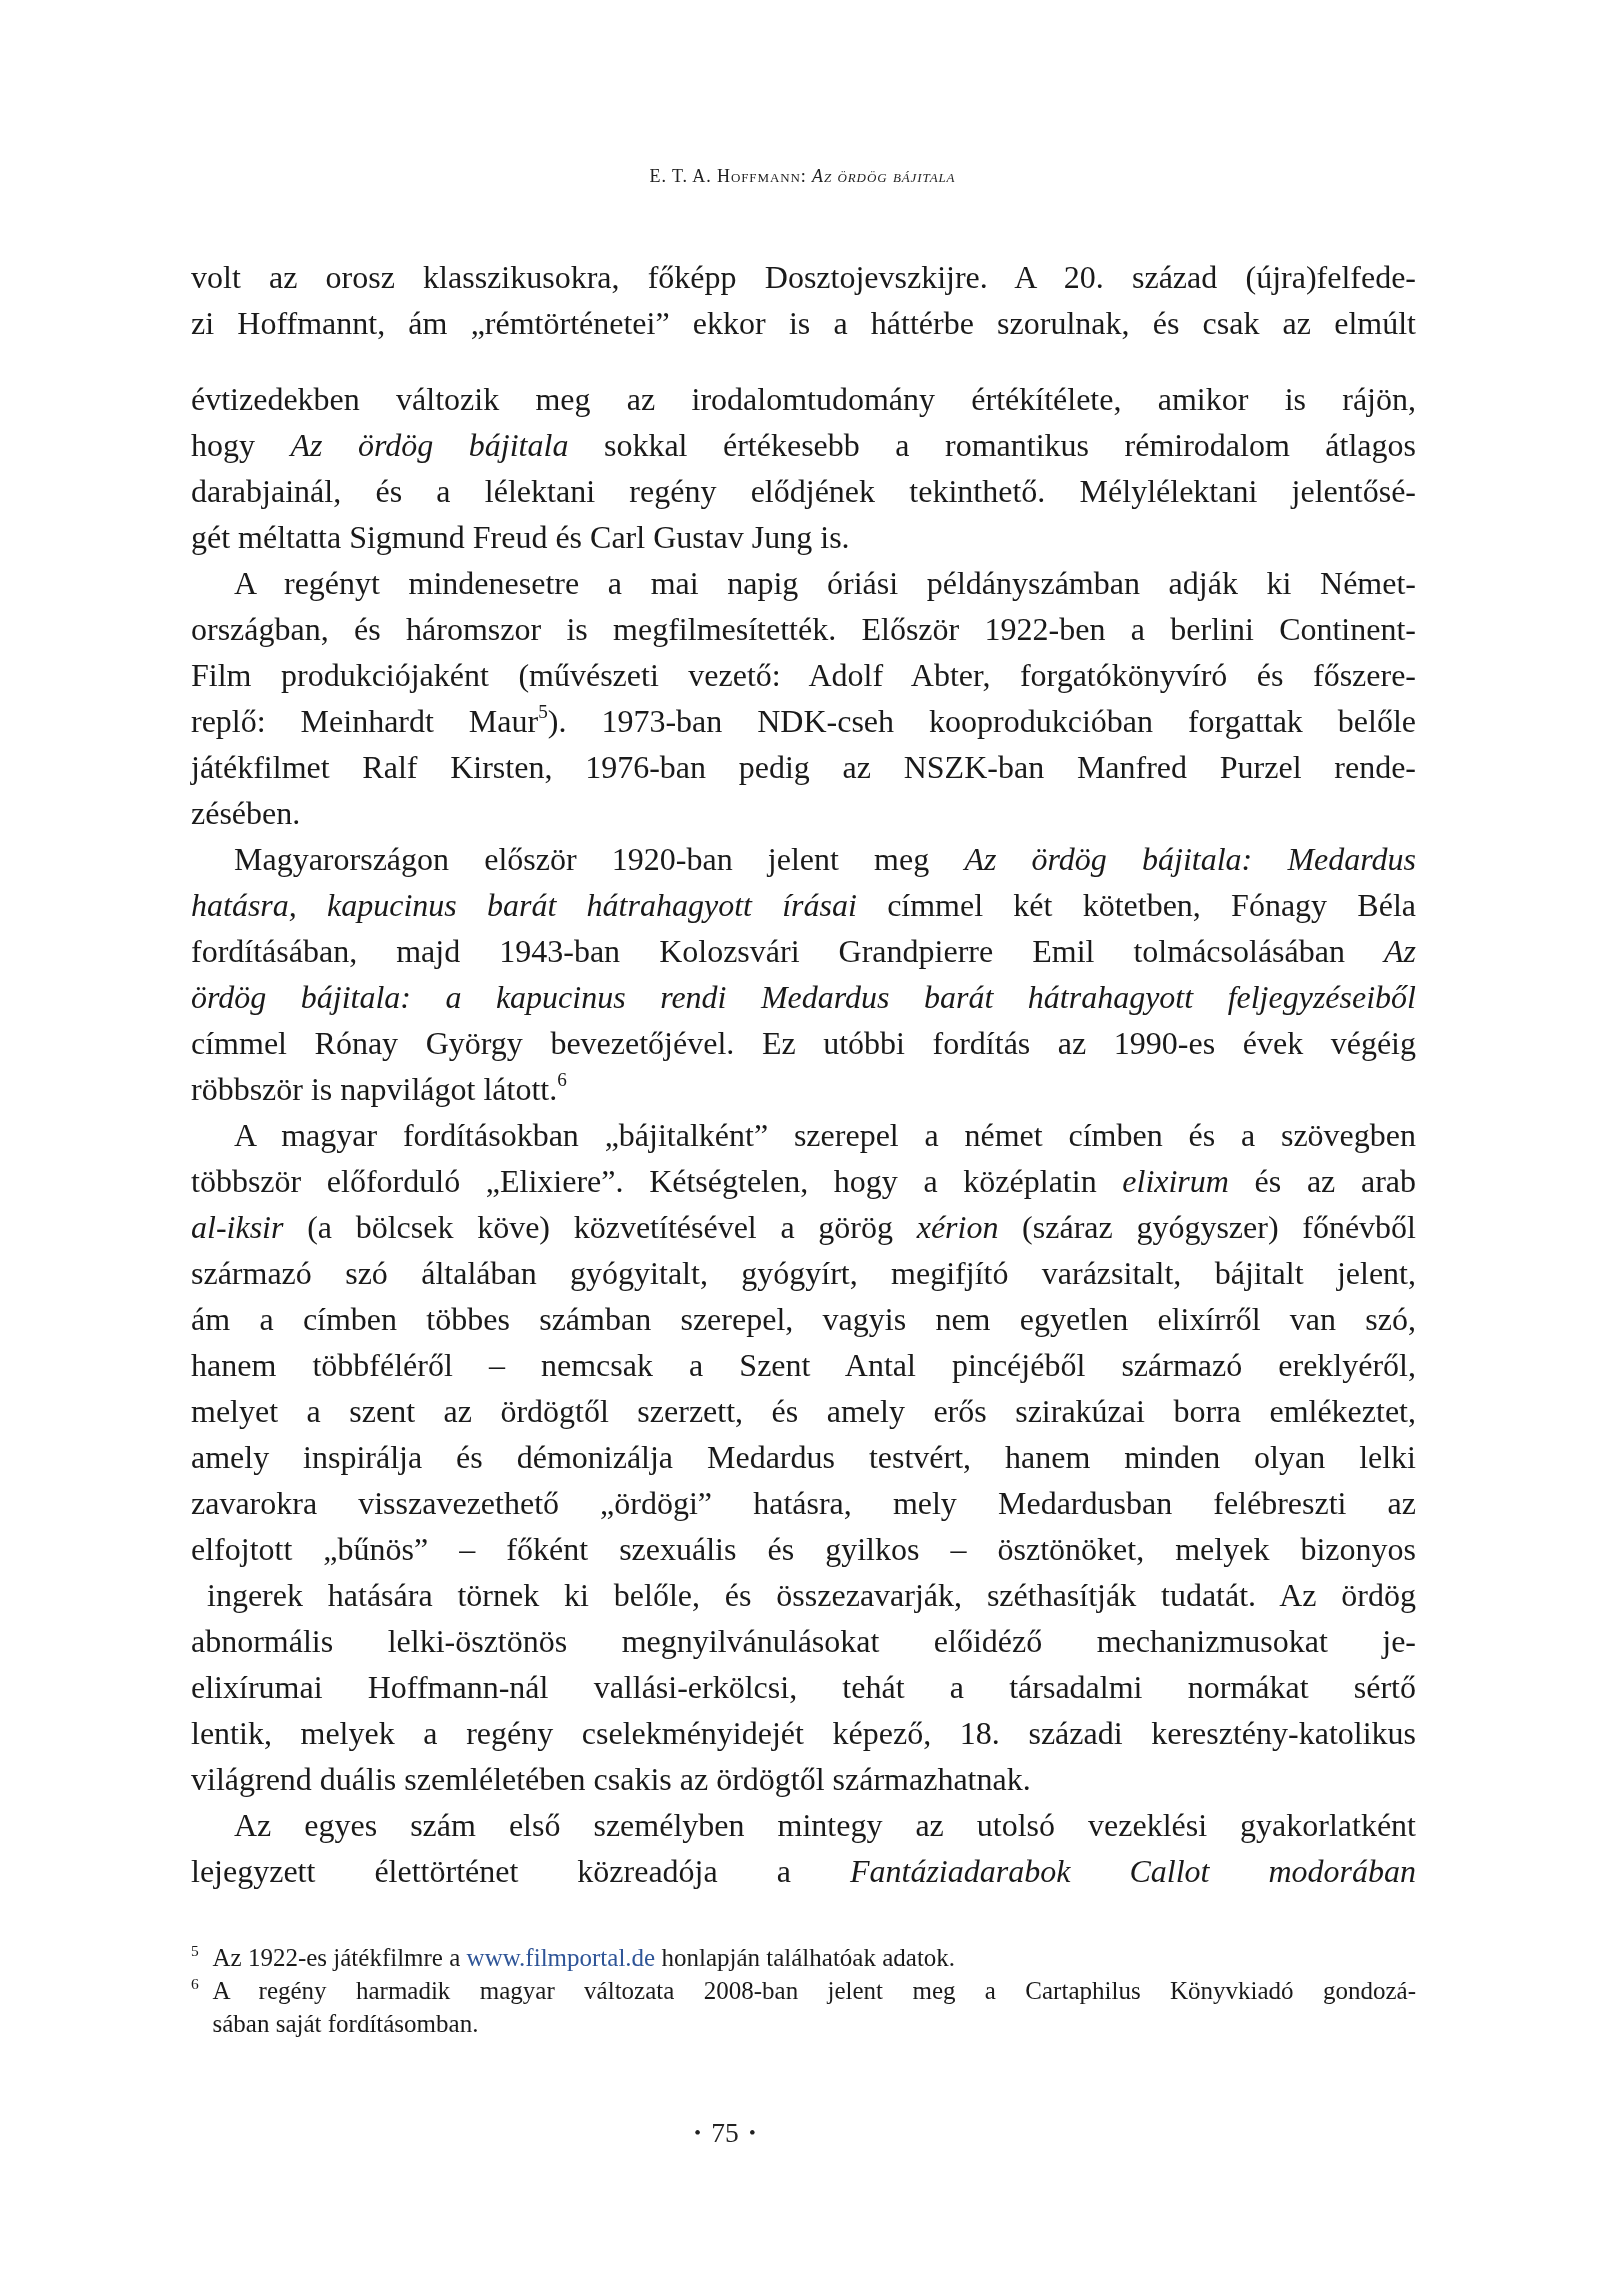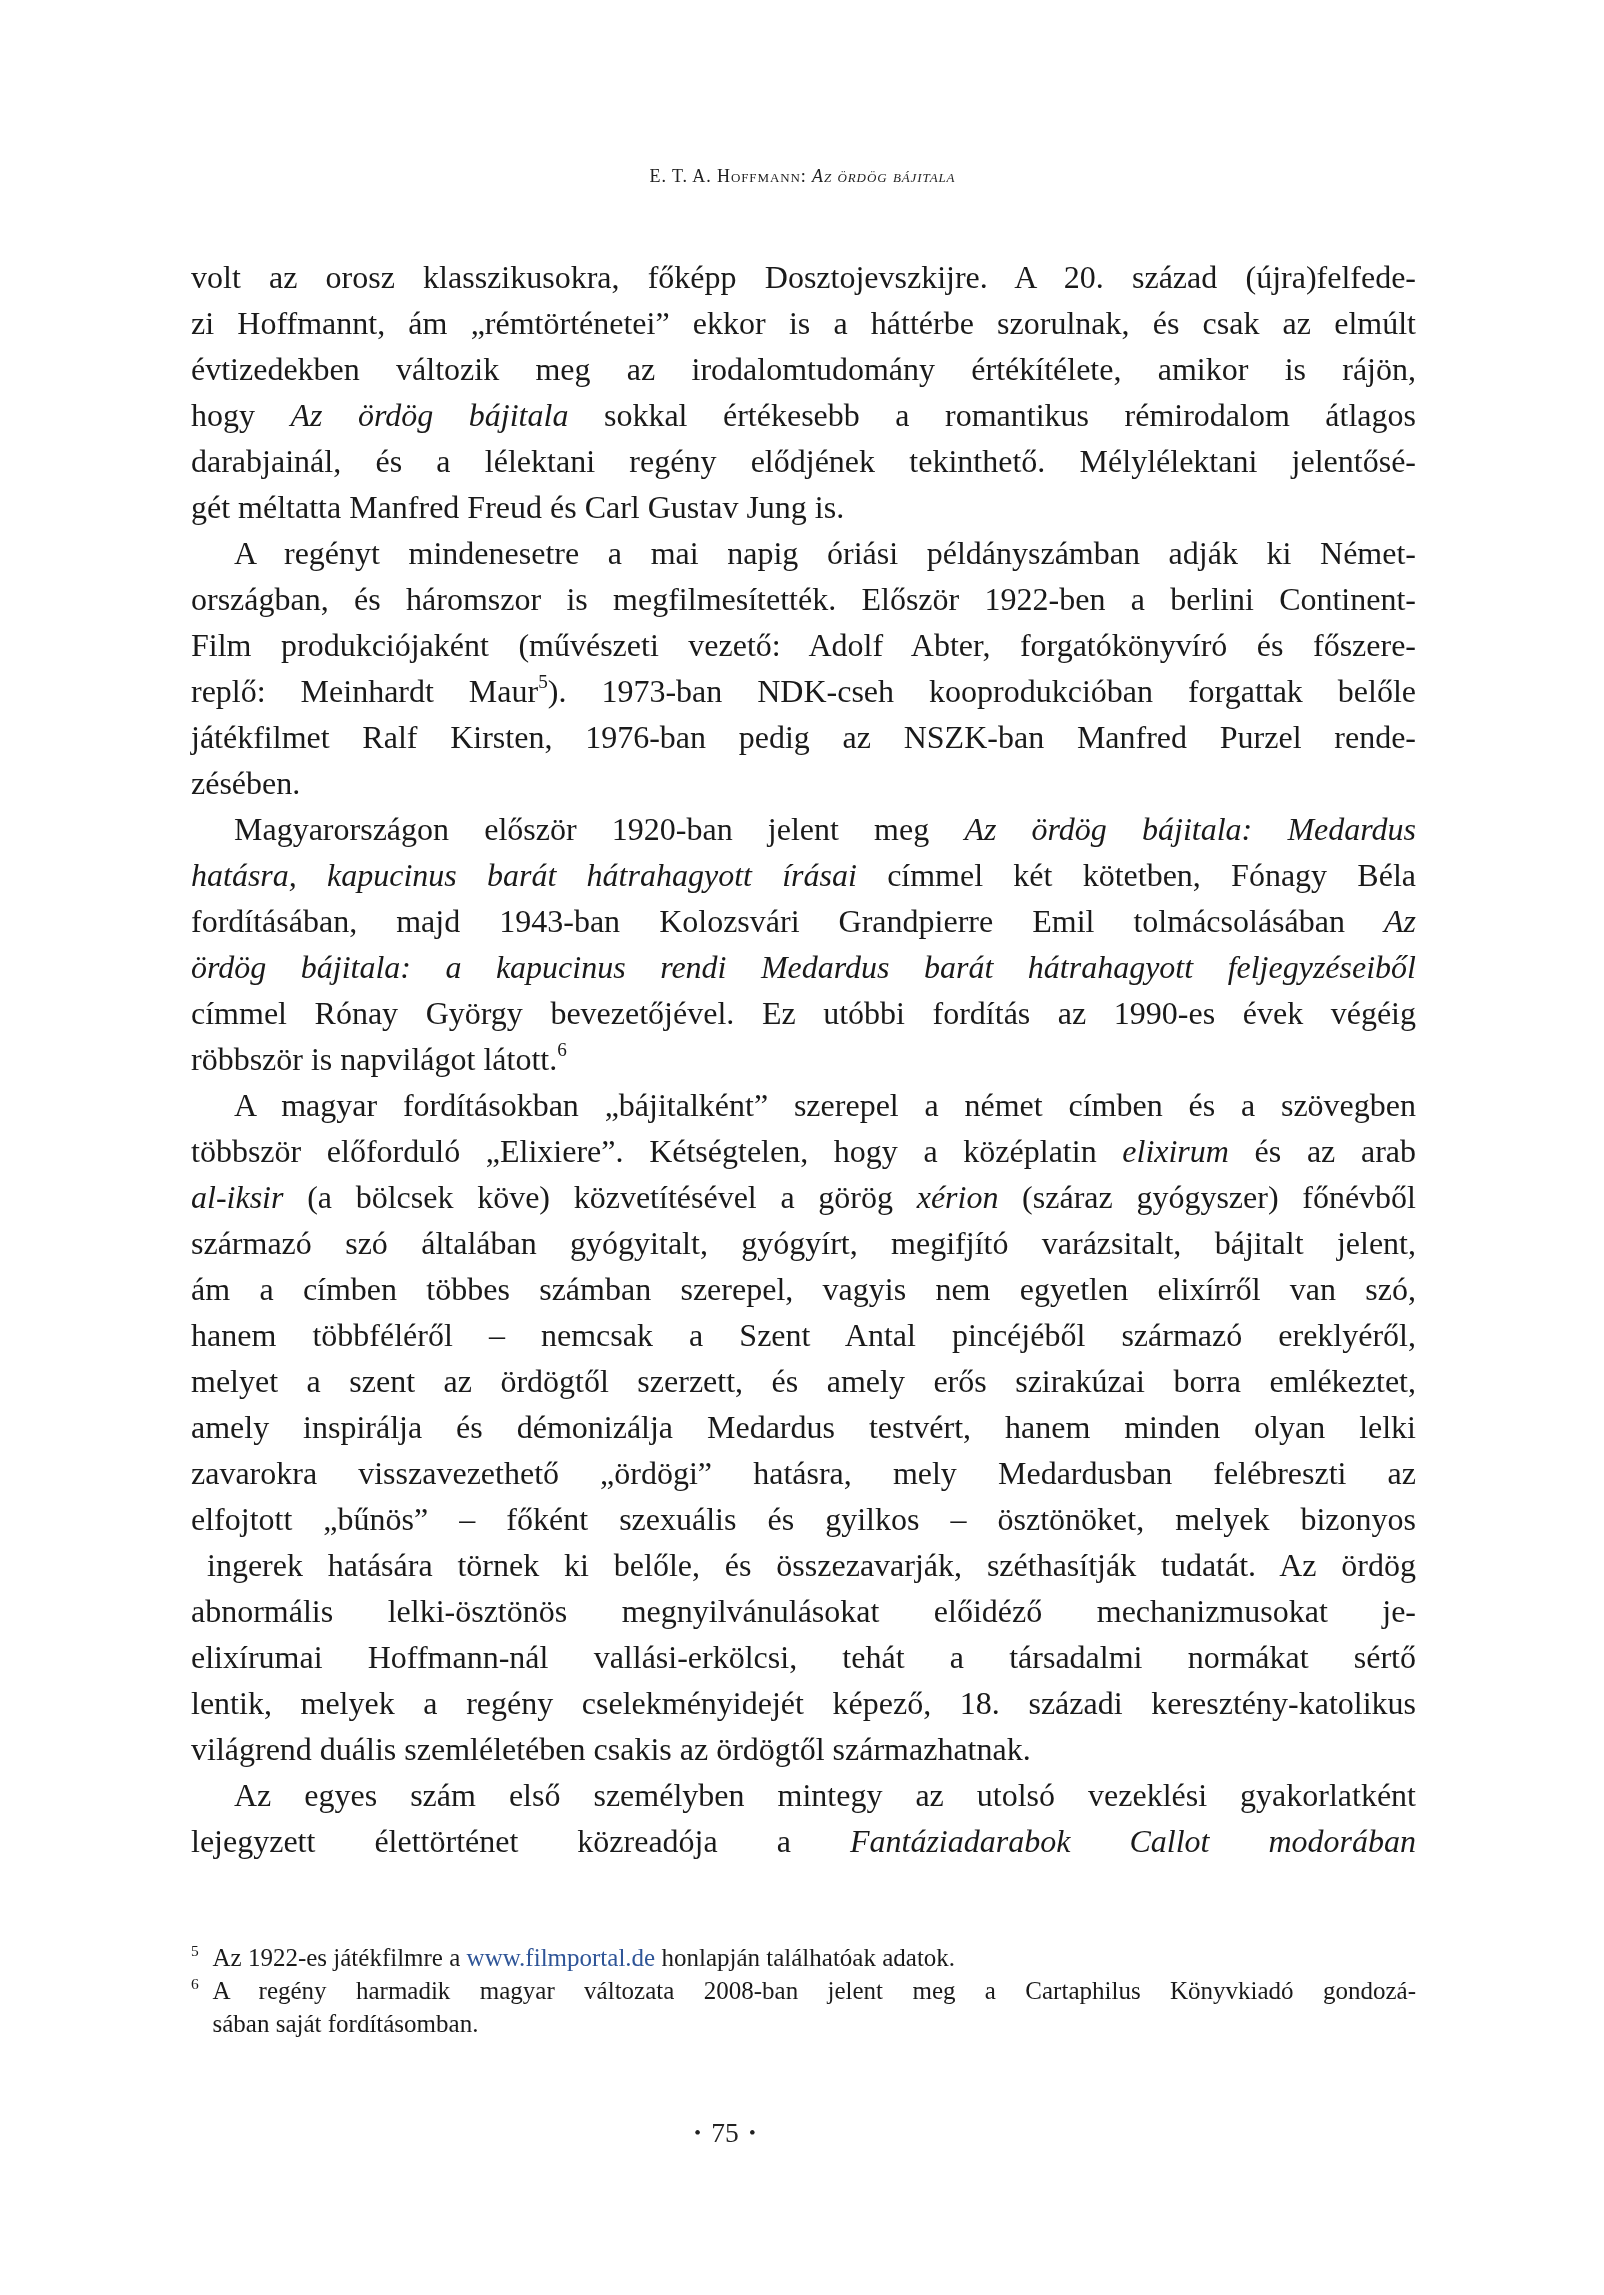--- a/index.html
+++ b/index.html
@@ -30,24 +30,24 @@
 <body>
 
 <div class="running-head">
   <span class="author">E. T. A. Hoffmann:</span>
   <span class="title">Az ördög bájitala</span>
 </div>
 
 <div class="body-text" id="body-text">
     <div class="line" style="white-space: normal;"><span>volt az orosz klasszikusokra, főképp Dosztojevszkijre. A 20. század (újra)felfede-</span></div>
     <div class="line" style="white-space: normal;"><span>zi Hoffmannt, ám „rémtörténetei” ekkor is a háttérbe szorulnak, és csak az elmúlt</span></div>
-    <div class="line" style="white-space: normal;"><span>évtizedekben változik meg az irodalomtudomány értékítélete, amikor is rájön,</span></div>
+    <div class="line" style="white-space: normal; margin-top: 30px;"><span>évtizedekben változik meg az irodalomtudomány értékítélete, amikor is rájön,</span></div>
     <div class="line" style="white-space: normal;"><span>hogy </span><em>Az ördög bájitala</em><span> sokkal értékesebb a romantikus rémirodalom átlagos</span></div>
     <div class="line" style="white-space: normal;"><span>darabjainál, és a lélektani regény elődjének tekinthető. Mélylélektani jelentősé-</span></div>
-    <div class="line last" style="white-space: nowrap;"><span>gét méltatta Manfred Freud és Carl Gustav Jung is.</span></div>
+    <div class="line last" style="white-space: nowrap;"><span>gét méltatta Sigmund Freud és Carl Gustav Jung is.</span></div>
     <div class="line" style="text-indent: 43px; white-space: normal;"><span>A regényt mindenesetre a mai napig óriási példányszámban adják ki Német-</span></div>
     <div class="line" style="white-space: normal;"><span>országban, és háromszor is megfilmesítették. Először 1922-ben a berlini Continent-</span></div>
     <div class="line" style="white-space: normal;"><span>Film produkciójaként (művészeti vezető: Adolf Abter, forgatókönyvíró és főszere-</span></div>
     <div class="line" style="white-space: normal;"><span>replő: Meinhardt Maur</span><sup>5</sup><span>). 1973-ban NDK-cseh kooprodukcióban forgattak belőle</span></div>
     <div class="line" style="white-space: normal;"><span>játékfilmet Ralf Kirsten, 1976-ban pedig az NSZK-ban Manfred Purzel rende-</span></div>
     <div class="line last" style="white-space: nowrap;"><span>zésében.</span></div>
     <div class="line" style="text-indent: 43px; white-space: normal;"><span>Magyarországon először 1920-ban jelent meg </span><em>Az ördög bájitala: Medardus</em></div>
     <div class="line" style="white-space: normal;"><em>hatásra, kapucinus barát hátrahagyott írásai</em><span> címmel két kötetben, Fónagy Béla</span></div>
     <div class="line" style="white-space: normal;"><span>fordításában, majd 1943-ban Kolozsvári Grandpierre Emil tolmácsolásában </span><em>Az</em></div>
     <div class="line" style="white-space: normal;"><em>ördög bájitala: a kapucinus rendi Medardus barát hátrahagyott feljegyzéseiből</em></div>

